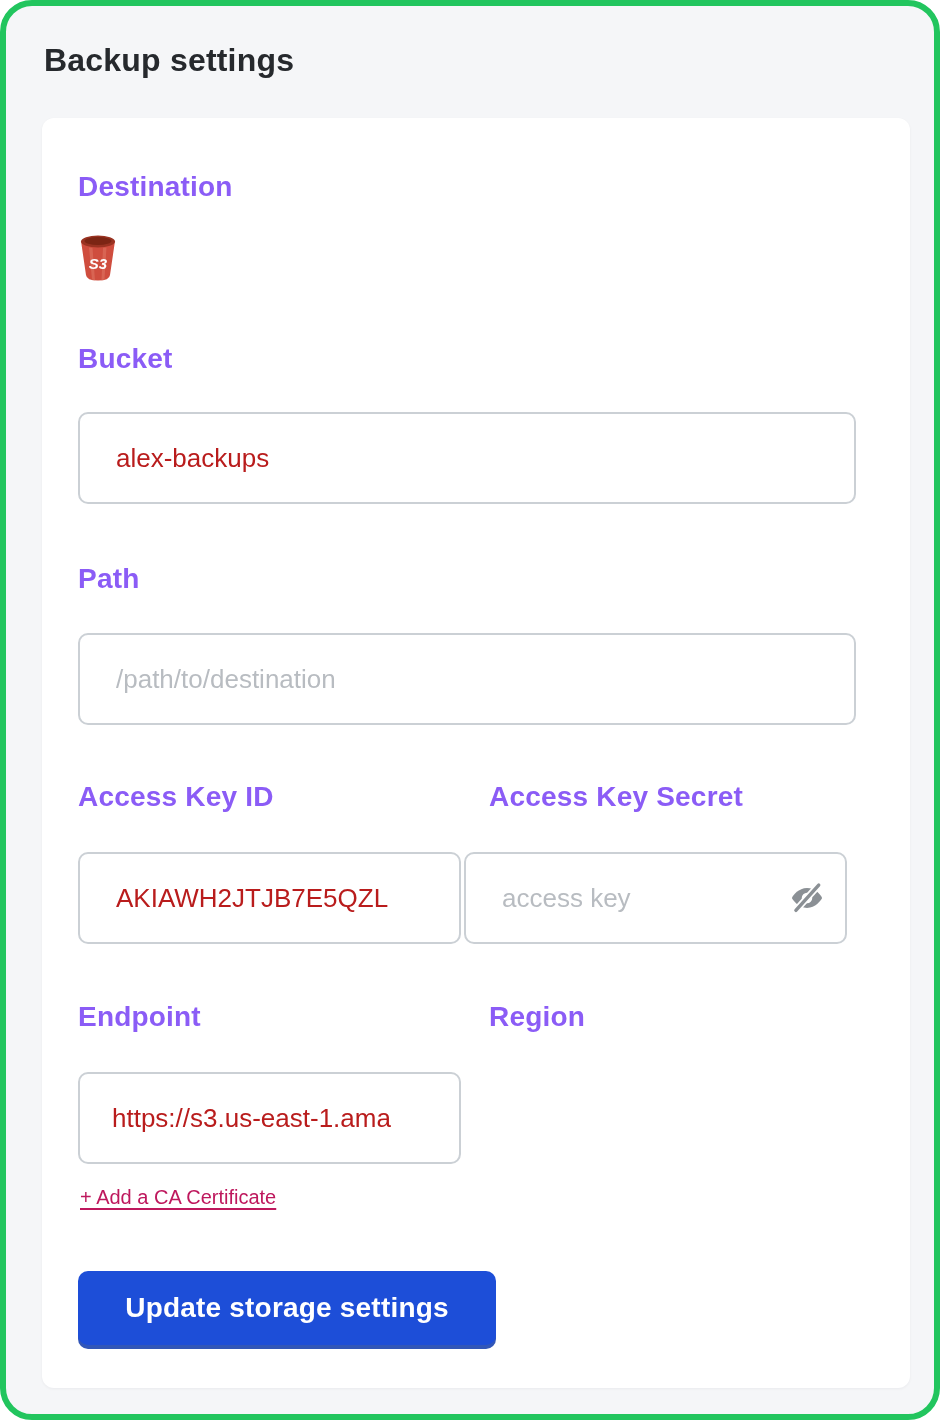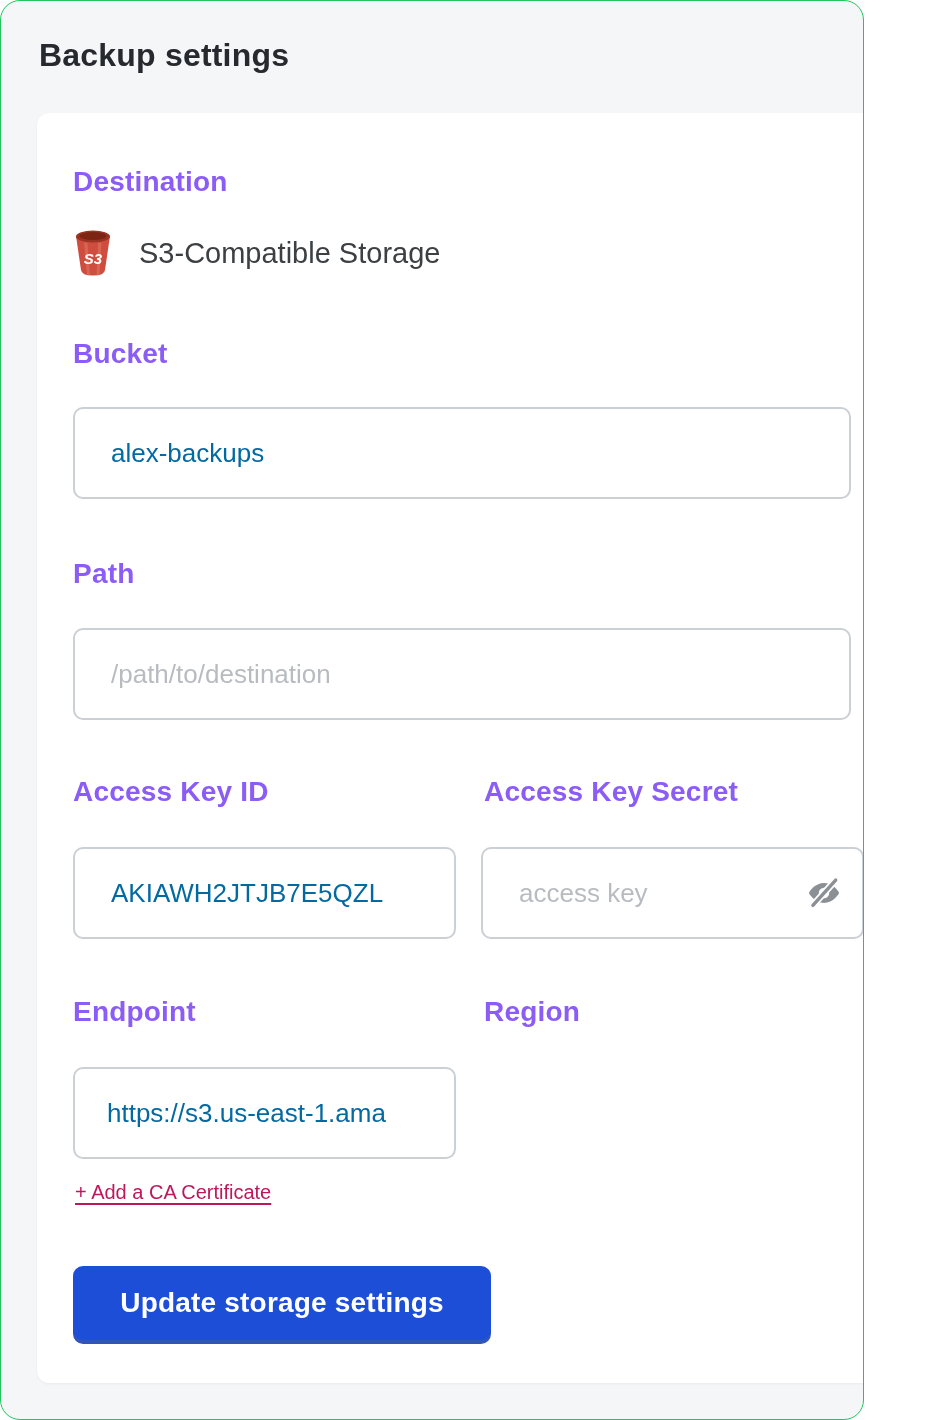--- a/index.html
+++ b/index.html
@@ -4,24 +4,24 @@
 <style>
   * { margin: 0; padding: 0; box-sizing: border-box; }
   html, body { background: #ffffff; }
   body {
     width: 940px; height: 1420px;
     font-family: "Liberation Sans", sans-serif;
     position: relative;
   }
   .screen {
     position: absolute; left: 0; top: 0;
-    width: 864px; height: 1420px;
+    width: 940px; height: 1420px;
     background: #f5f6f8;
-    border: 1px solid #22c55e;
-    border-radius: 20px;
+    border: 6px solid #22c55e;
+    border-radius: 32px;
     overflow: hidden;
   }
   .page-title {
     position: absolute; left: 38px; top: 36px;
     font-size: 32px; font-weight: 700; color: #26292d;
     letter-spacing: 0.2px;
   }
   .card {
     position: absolute; left: 36px; top: 112px;
     width: 868px; height: 1270px;
@@ -29,33 +29,33 @@
     border-radius: 12px;
     box-shadow: 0 1px 3px rgba(16,24,40,0.05);
   }
   .f-label {
     position: absolute;
     font-size: 28px; font-weight: 700; color: #8b5cf6;
     letter-spacing: 0.2px;
   }
   .dest-row {
     position: absolute; left: 36px; top: 112px;
-    display: flex; align-items: center; gap: 26px;
+    display: flex; align-items: center; gap: 20px;
     height: 56px;
   }
   .dest-value { font-size: 29px; color: #3c4043; }
   .s3-icon { display: block; }
   .tb {
     position: absolute;
     height: 92px;
     background: #ffffff;
     border: 2px solid #cbd0d5;
     border-radius: 10px;
     font-family: "Liberation Sans", sans-serif;
-    font-size: 26px; color: #0369a1;
+    font-size: 26px; color: #b91c1c;
     padding: 0 20px 0 36px;
     outline: none;
   }
   .tb::placeholder { color: #b8bcc1; opacity: 1; }
   .tb-full { width: 778px; left: 36px; }
   .tb-half { width: 383px; }
   .field-wrap { position: absolute; }
   .eye-btn {
     position: absolute; right: 22px; top: 28px;
     width: 36px; height: 36px;
@@ -95,35 +95,34 @@
       <span style="line-height:0;">
         <svg class="s3-icon" width="40" height="48" viewBox="0 0 40 48" aria-hidden="true">
           <path d="M3 7 L8 41 Q8.5 46.5 20 46.5 Q31.5 46.5 32 41 L37 7 Z" fill="#cf4d3e"></path>
           <path d="M11 13.5 L14 45.5 L17 46.3 L14.5 13.9 Z" fill="#da6a59" opacity="0.8"></path>
           <path d="M25 13.7 L23.5 46.3 L26.5 45.6 L28.5 13.4 Z" fill="#da6a59" opacity="0.8"></path>
           <ellipse cx="20" cy="7.5" rx="17" ry="6" fill="#9a3322"></ellipse>
           <ellipse cx="20" cy="7" rx="13.5" ry="4" fill="#7c2514"></ellipse>
           <text x="20" y="35" text-anchor="middle" font-family="Liberation Sans, sans-serif" font-size="15" font-weight="bold" font-style="italic" fill="#ffffff">S3</text>
         </svg>
       </span>
-      <span class="dest-value">S3-Compatible Storage</span>
     </div>
 
     <div class="f-label" style="left:36px; top:225px;">Bucket</div>
     <input class="tb tb-full" style="top: 294px;" type="text" value="alex-backups">
 
     <div class="f-label" style="left:36px; top:445px;">Path</div>
     <input class="tb tb-full" style="top: 515px;" type="text" placeholder="/path/to/destination">
 
     <div class="f-label" style="left:447px; top:663px;">Access Key Secret</div>
     <div class="f-label" style="left:36px; top:663px;">Access Key ID</div>
 
     <input class="tb tb-half" style="left: 36px; top: 734px;" type="text" value="AKIAWH2JTJB7E5QZL">
 
-    <div class="field-wrap" style="left:444px; top:734px; width:383px; height:92px;">
+    <div class="field-wrap" style="left:422px; top:734px; width:383px; height:92px;">
       <input class="tb tb-half" style="left: 0px; top: 0px; padding-right: 70px;" type="text" placeholder="access key">
       <button class="eye-btn" aria-label="toggle secret visibility">
         <svg width="36" height="36" viewBox="0 0 24 24" aria-hidden="true">
           <path d="M12 5.4c-5.6 0-9.2 4.8-9.9 6.2a.9.9 0 0 0 0 .8c.7 1.4 4.3 6.2 9.9 6.2s9.2-4.8 9.9-6.2a.9.9 0 0 0 0-.8C21.2 10.2 17.6 5.4 12 5.4z" fill="#8b9095"></path>
           <circle cx="12" cy="12" r="3.5" fill="#ffffff"></circle>
           <circle cx="12" cy="12" r="1.9" fill="#8b9095"></circle>
           <line x1="4.6" y1="20.2" x2="19.8" y2="3.4" stroke="#ffffff" stroke-width="4.6"></line>
           <line x1="4.6" y1="20.2" x2="19.8" y2="3.4" stroke="#8b9095" stroke-width="2.3" stroke-linecap="round"></line>
         </svg>
       </button>

